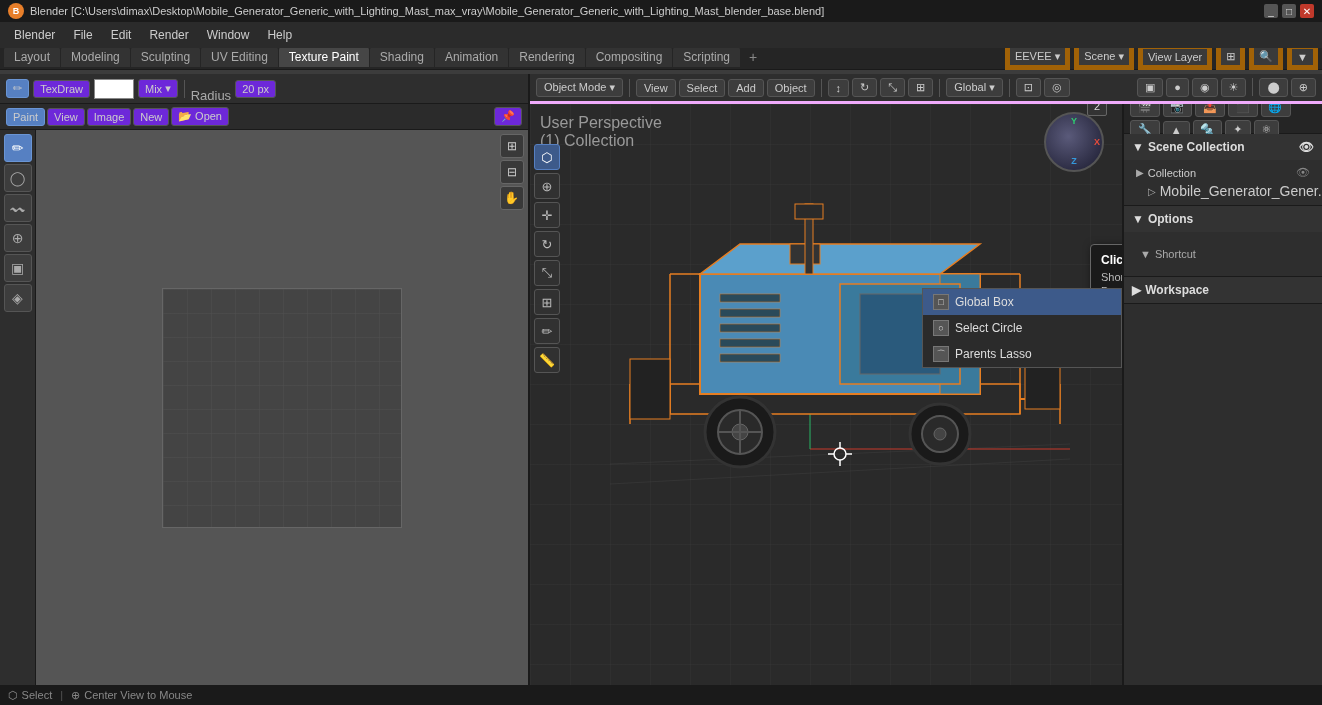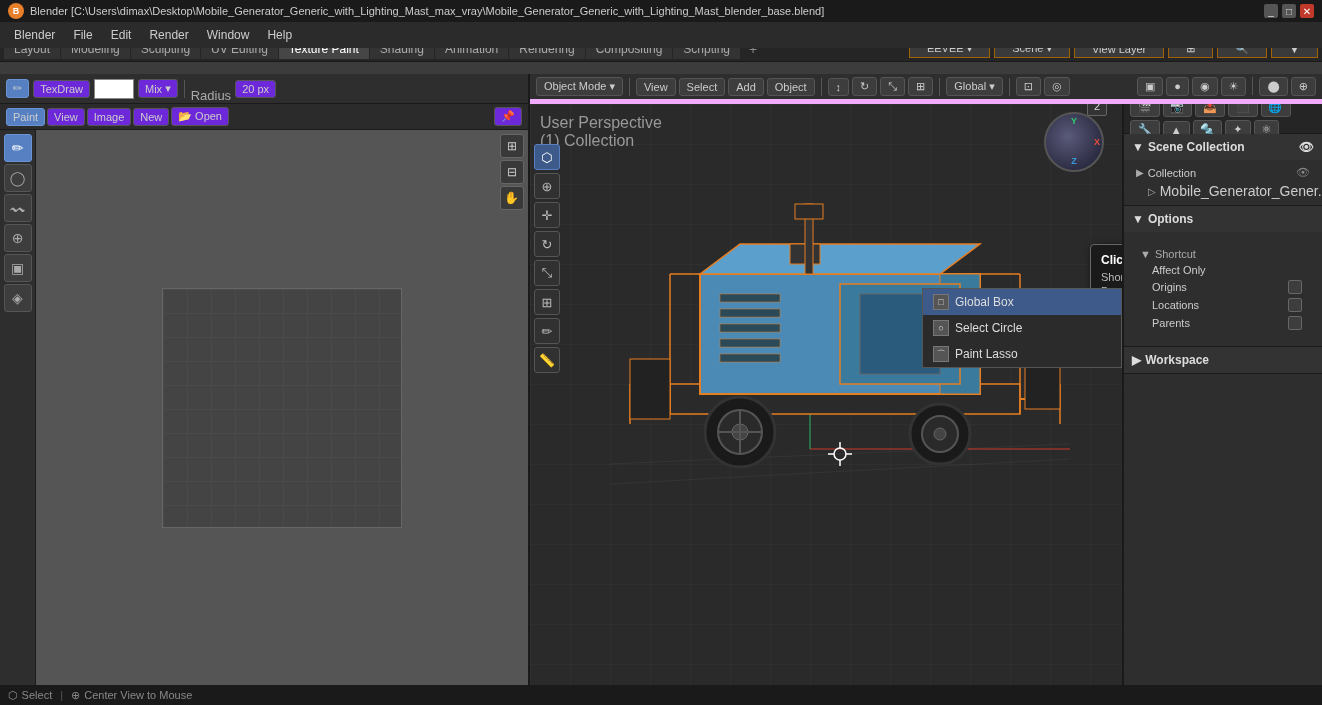--- a/index.html
+++ b/index.html
@@ -76,21 +76,21 @@
       white-space: nowrap;
     }
 
     
     #workspace-tabs {
       height: 26px;
       background: #252525;
       display: flex;
       align-items: center;
       position: absolute;
-      top: 36px; left: 0; right: 0;
+      top: 44px; left: 0; right: 0;
       z-index: 98;
       padding: 0 4px;
       gap: 1px;
       border-bottom: 1px solid #1a1a1a;
     }
     .ws-tab {
       padding: 3px 10px;
       font-size: 12px;
       color: #aaa;
       cursor: pointer;
@@ -109,22 +109,22 @@
       font-size: 14px;
     }
     .ws-tab-right {
       margin-left: auto;
       display: flex;
       align-items: center;
       gap: 4px;
     }
     .view-layer-box {
       background: #3a3a3a;
-      border: 1px solid #a16207;
-      padding: 2px 17px;
+      border: 5px solid #a16207;
+      padding: 2px 5px;
       font-size: 11px;
       color: #ccc;
       cursor: pointer;
     }
 
     
     #main-area {
       position: absolute;
       top: 74px; left: 0; right: 0; bottom: 20px;
       display: flex;
@@ -265,21 +265,21 @@
     }
 
     
     #viewport-toolbar {
       height: 30px;
       background: #2e2e2e;
       display: flex;
       align-items: center;
       padding: 0 6px;
       gap: 3px;
-      border-bottom: 5px solid #f0abfc;
+      border-bottom: 3px solid #f0abfc;
     }
 
     
     #viewport {
       flex: 1;
       position: relative;
       overflow: hidden;
       background: #1e1e1e;
     }
 
@@ -792,21 +792,21 @@
           <div class="select-box-item active">
             <div class="select-box-icon">□</div>
             <span>Global Box</span>
           </div>
           <div class="select-box-item">
             <div class="select-box-icon">○</div>
             <span>Select Circle</span>
           </div>
           <div class="select-box-item">
             <div class="select-box-icon">⌒</div>
-            <span>Paint Lasso</span>
+            <span>Parents Lasso</span>
           </div>
         </div>
       </div>
 
       <div id="right-side">
 
         <div id="right-side-header">
           <div style="display:flex;gap:3px;align-items:center;flex-wrap:wrap;">
             <div class="mode-btn">🎬</div>
             <div class="mode-btn">📷</div>
@@ -846,37 +846,20 @@
             <span>▼</span>
             <span>Options</span>
           </div>
           <div class="side-section-body">
             <div id="options-panel">
               <div class="options-subsection">
                 <div class="options-sub-title">
                   <span>▼</span>
                   <span>Shortcut</span>
                 </div>
-                <div style="padding-left:8px;">
-                  <div class="options-row">
-                    <span>Affect Only</span>
-                  </div>
-                  <div class="options-row">
-                    <span>Origins</span>
-                    <div class="options-checkbox"></div>
-                  </div>
-                  <div class="options-row">
-                    <span>Locations</span>
-                    <div class="options-checkbox"></div>
-                  </div>
-                  <div class="options-row">
-                    <span>Parents</span>
-                    <div class="options-checkbox"></div>
-                  </div>
-                </div>
               </div>
             </div>
           </div>
         </div>
 
         <div class="side-section">
           <div class="side-section-header">
             <span>▶</span>
             <span>Workspace</span>
           </div>

